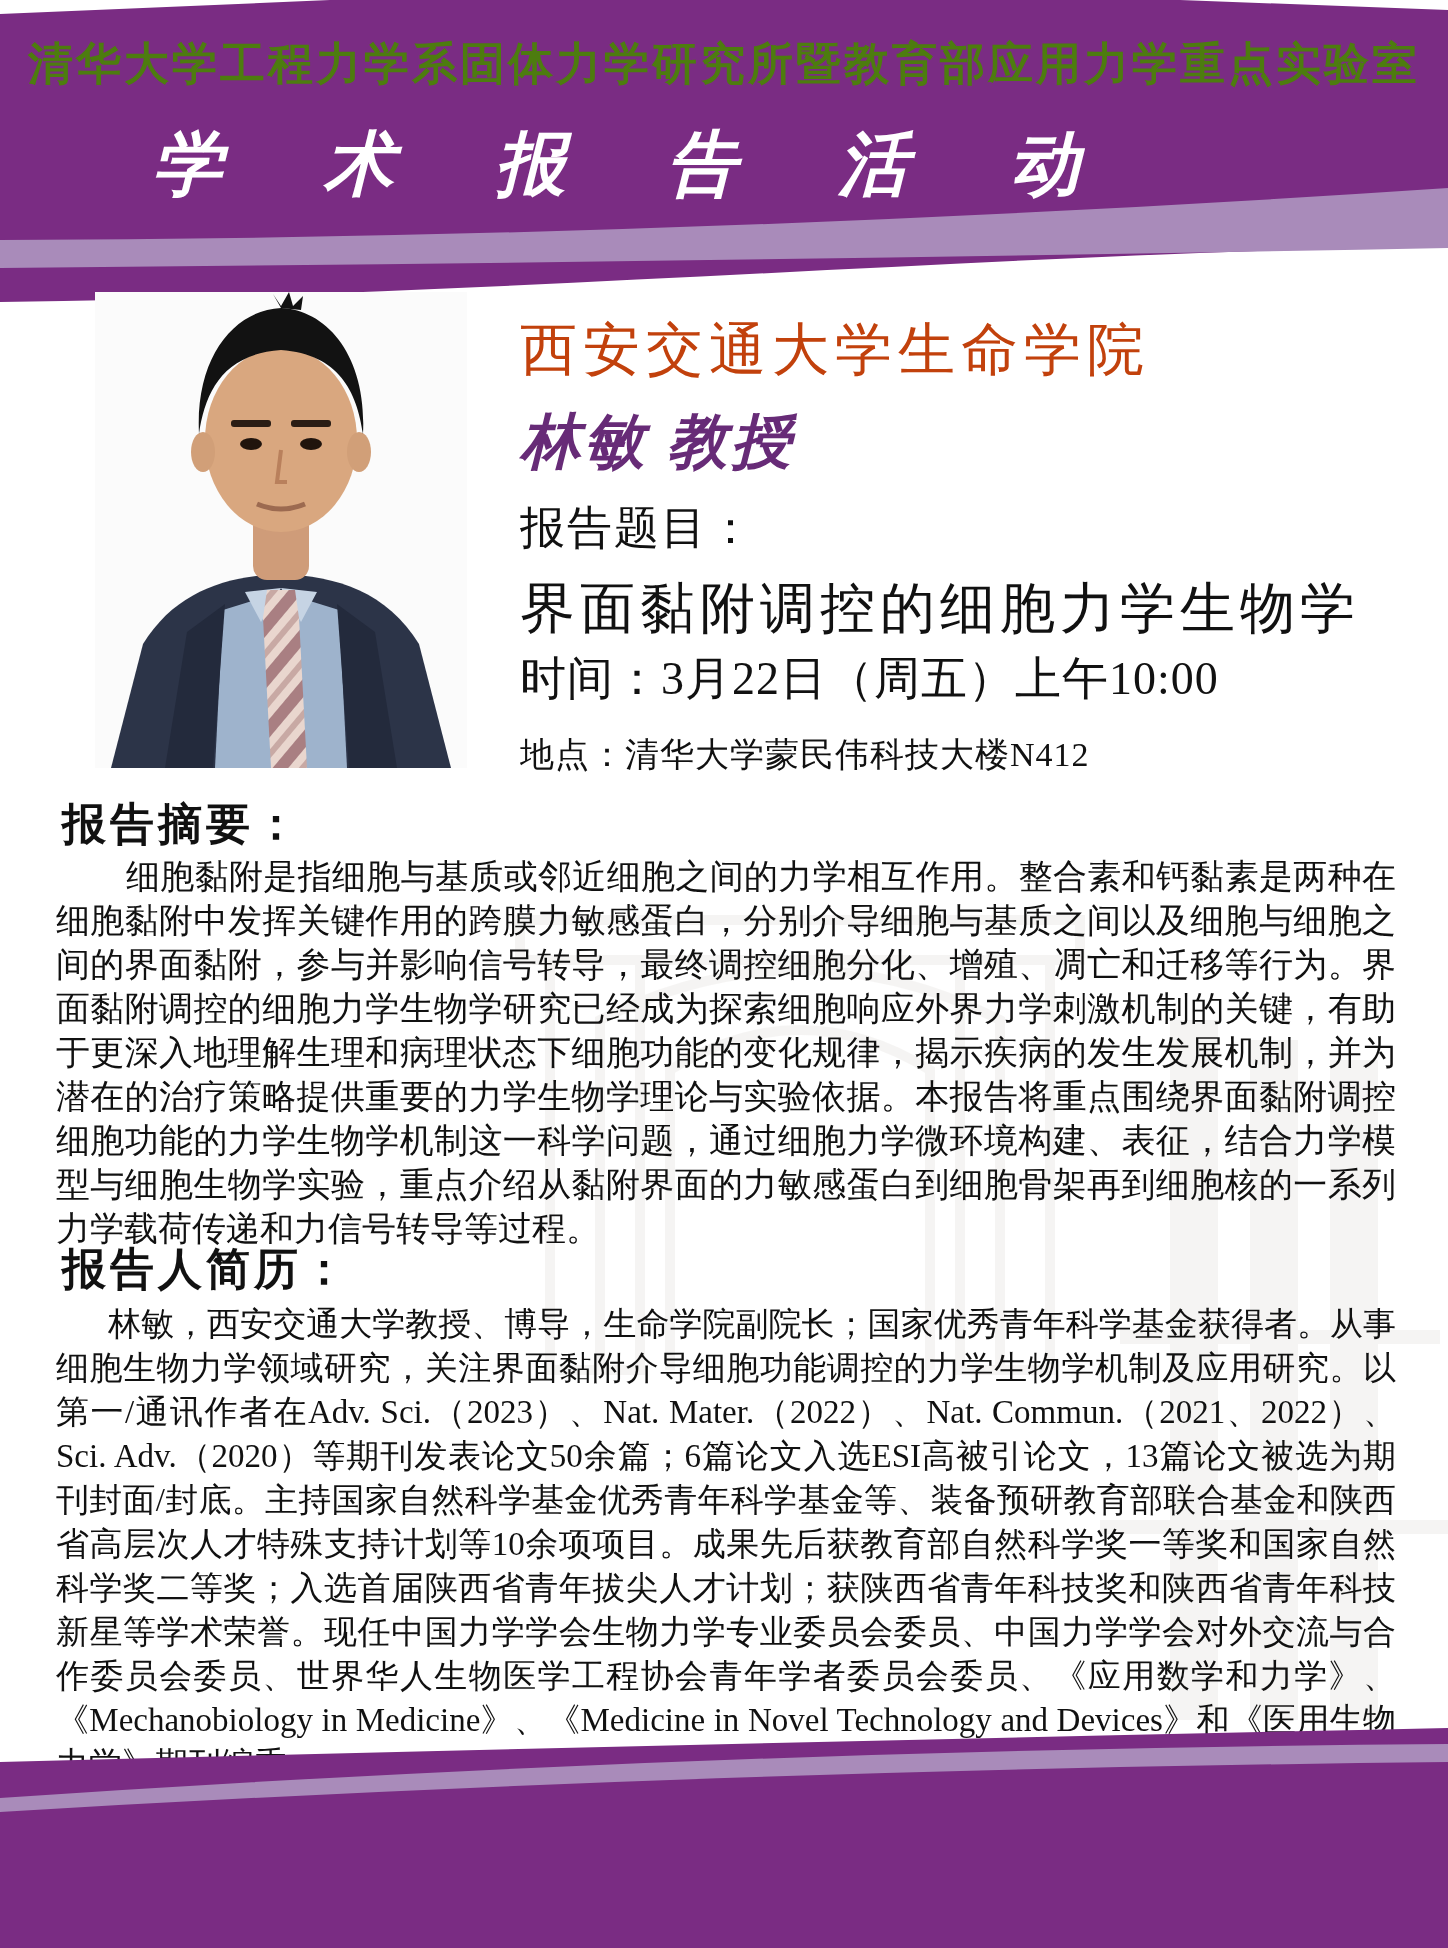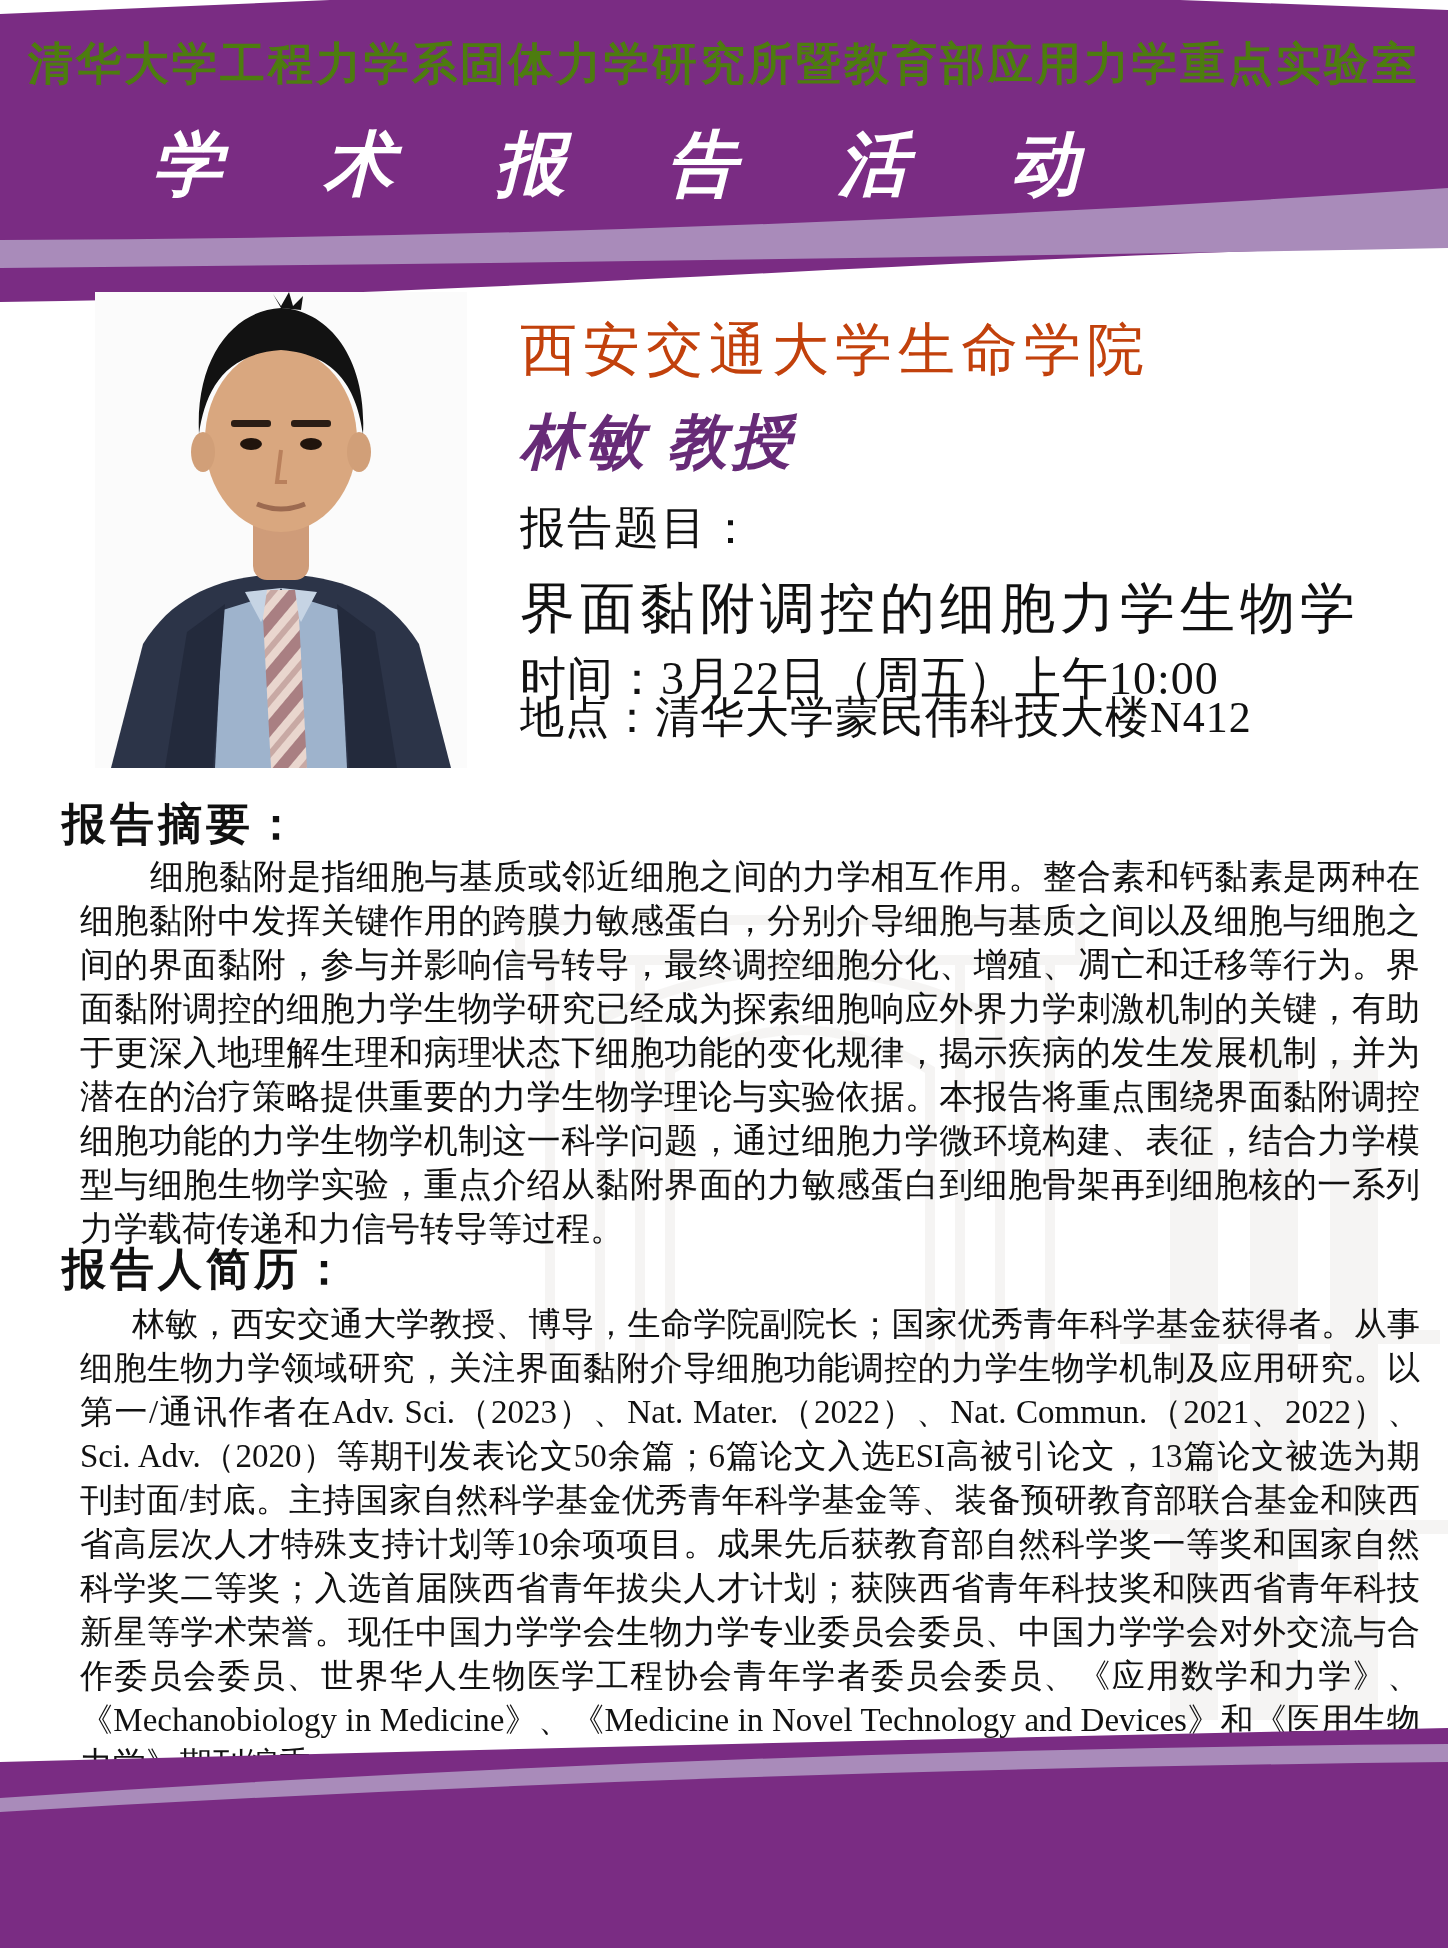--- a/index.html
+++ b/index.html
@@ -38,32 +38,31 @@
   }
   .info-line{position:absolute;left:520px;white-space:nowrap;}
   .affiliation{top:312px;font-size:57px;letter-spacing:6px;color:#c2410c;}
   .speaker-name{
     top:402px;font-size:60px;letter-spacing:4px;
     font-weight:bold;font-style:italic;color:#672b77;
   }
   .talk-label{top:498px;font-size:45px;letter-spacing:2px;}
   .talk-title{top:572px;font-size:55px;letter-spacing:5px;}
   .time-line{top:648px;font-size:46px;letter-spacing:1px;}
-  .venue-line{top:688px;font-size:44px;letter-spacing:1px;}
+  .venue-line{top:732px;font-size:34px;letter-spacing:1px;}
   
   .sec-heading{
     position:absolute;left:62px;
     font-size:44px;font-weight:bold;letter-spacing:4px;white-space:nowrap;
   }
   .abstract-heading{top:795px;}
   .bio-heading{top:1240px;}
   .para{
     position:absolute;left:56px;width:1340px;
     text-align:justify;
-    margin-left:24px;
   }
   .abstract-body{
     top:855px;
     font-size:34px;line-height:44px;text-indent:70px;
   }
   .bio-body{
     top:1302px;
     font-size:33px;line-height:44px;text-indent:52px;
   }
   

